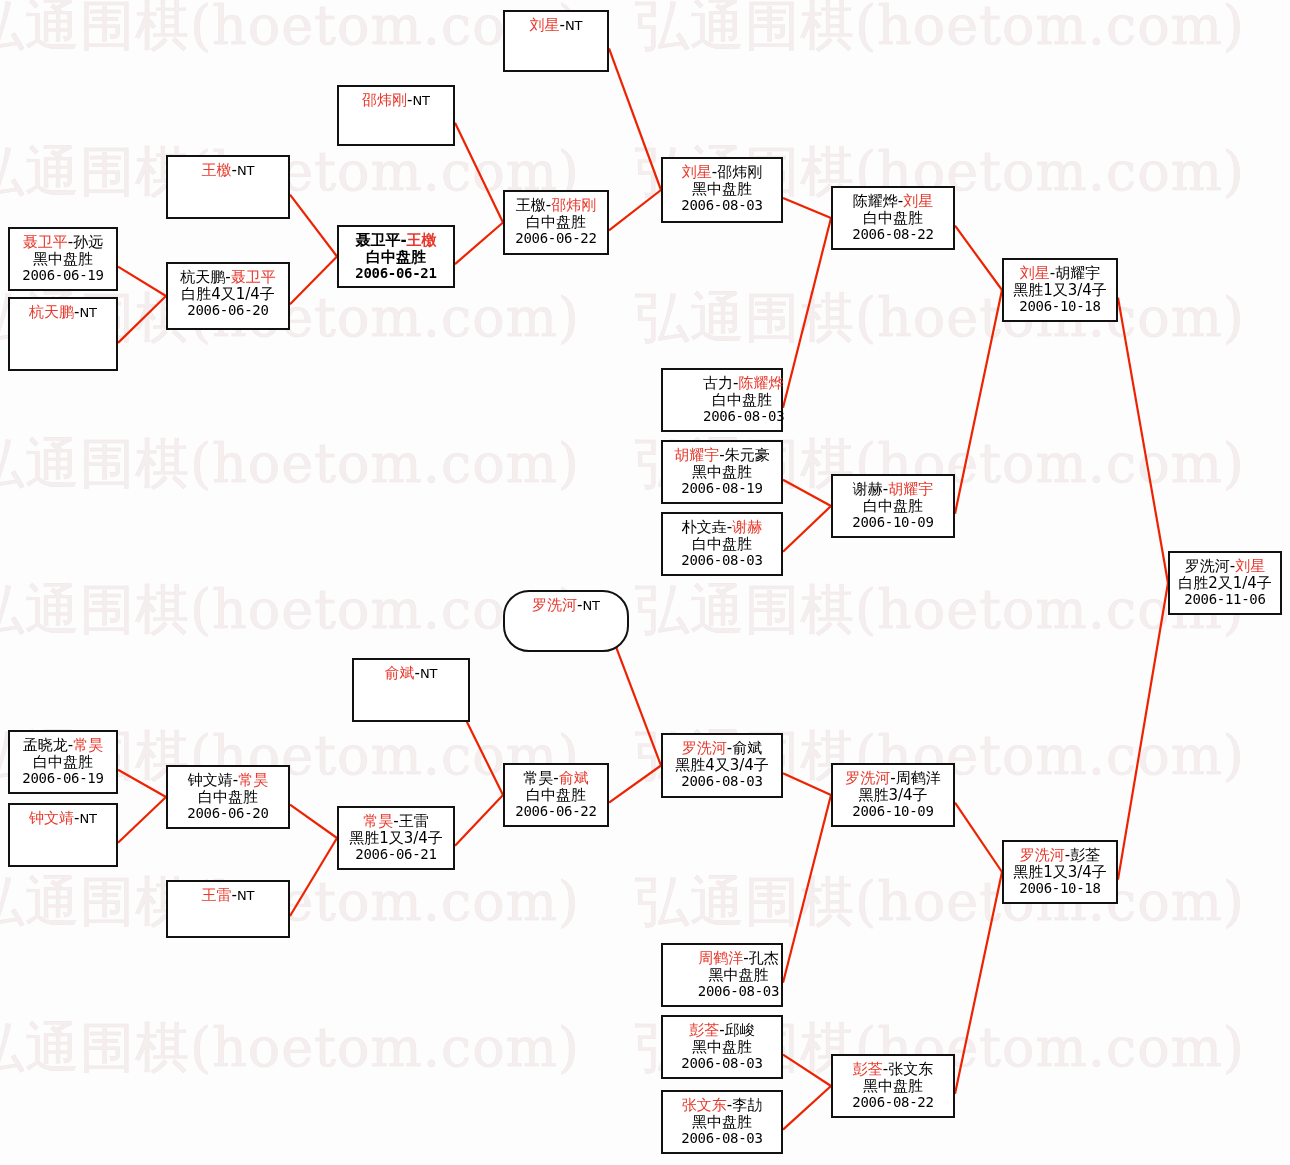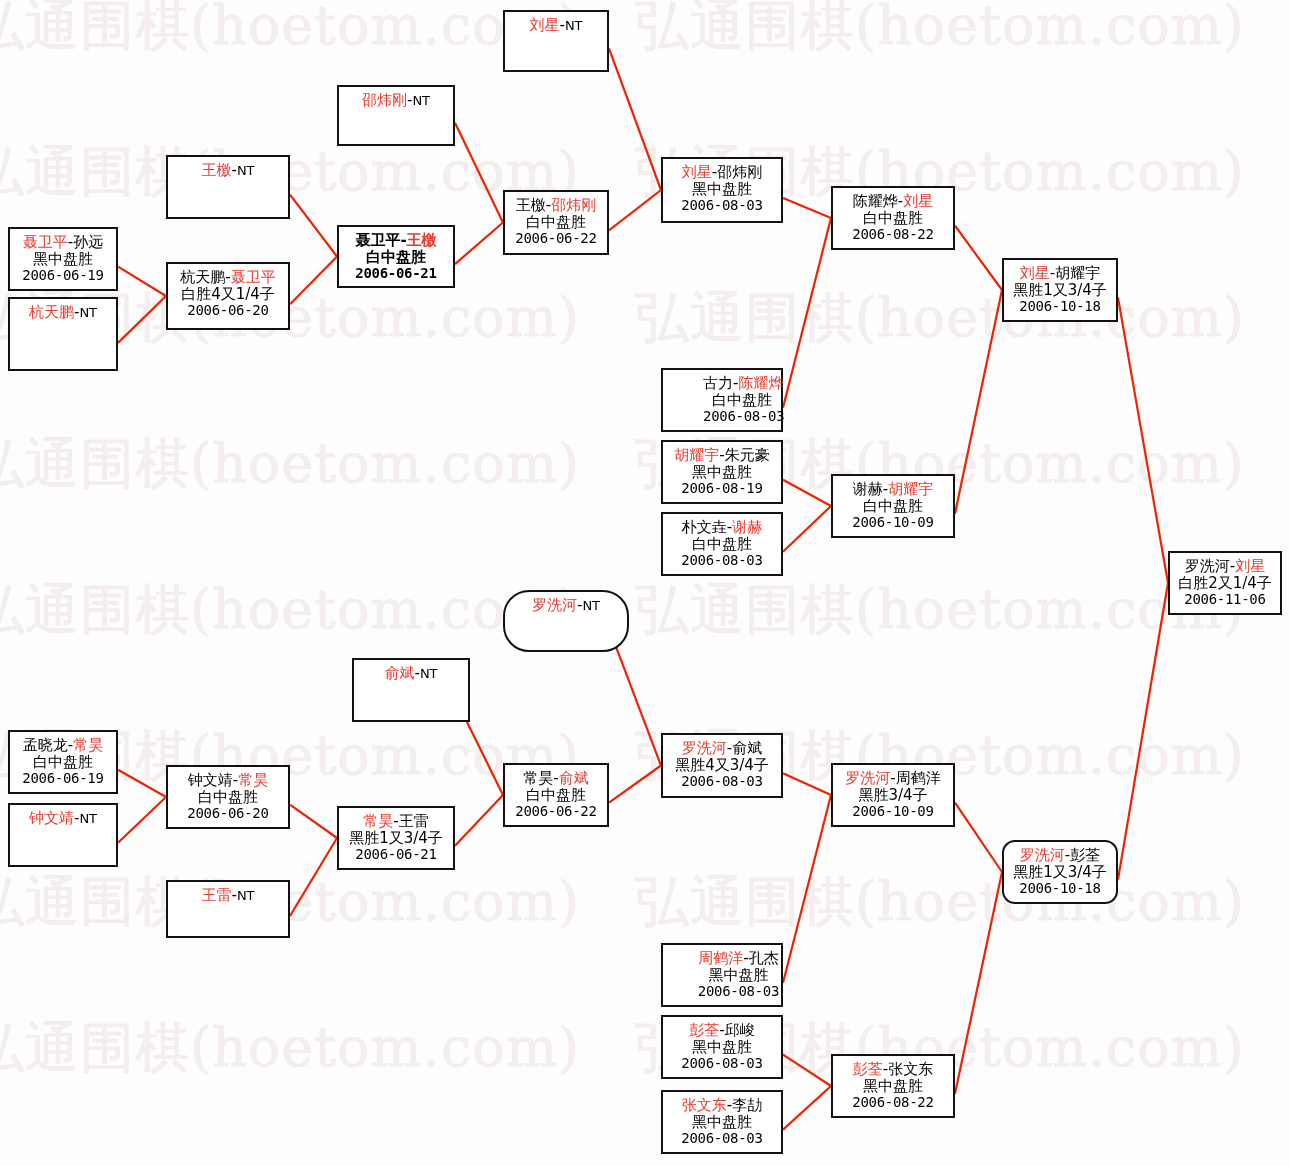--- a/index.html
+++ b/index.html
@@ -229,21 +229,21 @@
       <div class="node" style="left: 661px; top: 1090px; width: 122px; height: 64px; border-color: rgb(17, 17, 17);">
         <span class="ln players"><span class="win" style="color: rgb(232, 56, 43);">张文东</span><span>-</span><span class="lose">李劼</span></span>
         <span class="ln result">黑中盘胜</span>
         <span class="ln date">2006-08-03</span>
       </div>
       <div class="node" style="left: 831px; top: 1054px; width: 124px; height: 64px; border-color: rgb(17, 17, 17);">
         <span class="ln players"><span class="win" style="color: rgb(232, 56, 43);">彭荃</span><span>-</span><span class="lose">张文东</span></span>
         <span class="ln result">黑中盘胜</span>
         <span class="ln date">2006-08-22</span>
       </div>
-      <div class="node" style="left: 1002px; top: 840px; width: 116px; height: 64px; border-color: rgb(17, 17, 17); border-radius: 13px;">
+      <div class="node" style="left: 1002px; top: 840px; width: 116px; height: 64px; border-color: rgb(17, 17, 17);">
         <span class="ln players"><span class="win" style="color: rgb(232, 56, 43);">罗洗河</span><span>-</span><span class="lose">彭荃</span></span>
         <span class="ln result">黑胜1又3/4子</span>
         <span class="ln date">2006-10-18</span>
       </div>
       <div class="node" style="left: 1168px; top: 551px; width: 114px; height: 64px; border-color: rgb(17, 17, 17);">
         <span class="ln players"><span class="lose">罗洗河</span><span>-</span><span class="win" style="color: rgb(232, 56, 43);">刘星</span></span>
         <span class="ln result">白胜2又1/4子</span>
         <span class="ln date">2006-11-06</span>
       </div>
     </div>

